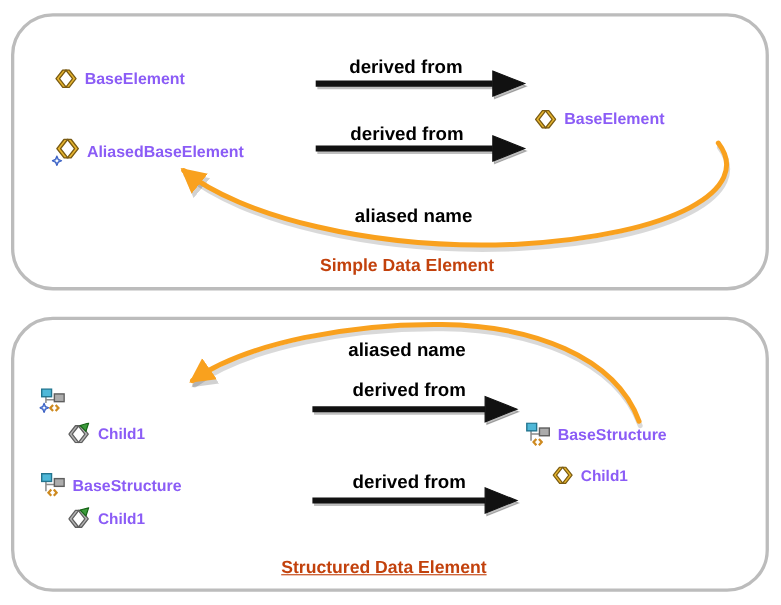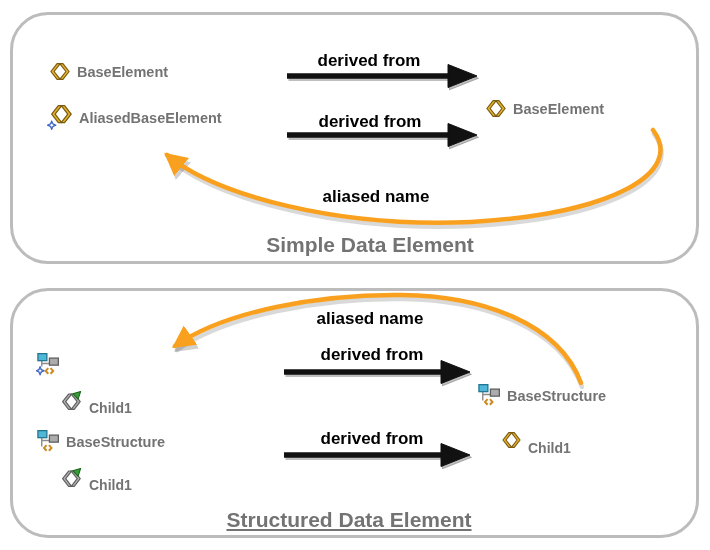--- a/index.html
+++ b/index.html
@@ -9,32 +9,32 @@
   }
   .box{
     position:absolute;box-sizing:border-box;
     border:3px solid #bcbcbc;border-radius:38px;background:#ffffff;
   }
   .box-top{left:10px;top:12px;width:689px;height:252px;}
   .box-bottom{left:10px;top:288px;width:689px;height:250px;}
   .overlay{position:absolute;left:0;top:0;width:710px;height:550px;pointer-events:none;}
   .row{
     position:absolute;display:flex;align-items:center;gap:7px;
-    font-weight:bold;color:#737373;white-space:nowrap;
+    font-weight:bold;color:#8b5cf6;white-space:nowrap;
   }
   .name-lbl{font-size:14.5px;}
-  .child-lbl{font-size:14px;margin-top:16px;}
+  .child-lbl{font-size:14px;}
   .row svg{flex:0 0 auto;display:block;}
   .alabel{
     position:absolute;transform:translateX(-50%);
     font-weight:bold;font-size:17px;color:#000;white-space:nowrap;
   }
   .title{
     position:absolute;transform:translateX(-50%);
-    font-weight:bold;font-size:21px;color:#737373;white-space:nowrap;
+    font-weight:bold;font-size:16px;color:#c2410c;white-space:nowrap;
   }
 </style>
 </head>
 <body>
 
 <div class="canvas">
 
   <div class="box box-top"></div>
   <div class="box box-bottom"></div>
 
@@ -85,21 +85,21 @@
   </svg>
 
   <div class="row" style="left:50px;top:63px;">
     <svg width="20" height="17" viewBox="0 0 16 14">
       <polygon points="5.6,0.5 0.5,7 5.6,13.5 8.2,13.5 3.1,7 8.2,0.5" fill="#E8B62E" stroke="#7A5B13" stroke-width="1" stroke-linejoin="round"></polygon>
       <polygon points="10.4,0.5 15.5,7 10.4,13.5 7.8,13.5 12.9,7 7.8,0.5" fill="#E8B62E" stroke="#7A5B13" stroke-width="1" stroke-linejoin="round"></polygon>
     </svg>
     <span class="name-lbl">BaseElement</span>
   </div>
 
-  <div class="row" style="left:47px;top:105px;">
+  <div class="row" style="left:47px;top:126px;">
     <svg width="25" height="26" viewBox="0 0 19 20">
       <g transform="translate(3,0)">
         <polygon points="5.6,0.5 0.5,7 5.6,13.5 8.2,13.5 3.1,7 8.2,0.5" fill="#E8B62E" stroke="#7A5B13" stroke-width="1" stroke-linejoin="round"></polygon>
         <polygon points="10.4,0.5 15.5,7 10.4,13.5 7.8,13.5 12.9,7 7.8,0.5" fill="#E8B62E" stroke="#7A5B13" stroke-width="1" stroke-linejoin="round"></polygon>
       </g>
       <g>
         <polygon points="3.5,12.2 4.5,14.5 6.8,15.5 4.5,16.5 3.5,18.8 2.5,16.5 0.2,15.5 2.5,14.5" fill="#7B9CE0" stroke="#3D62C4" stroke-width="0.8" stroke-linejoin="round"></polygon>
         <circle cx="3.5" cy="15.5" r="0.9" fill="#ffffff"></circle>
       </g>
     </svg>

